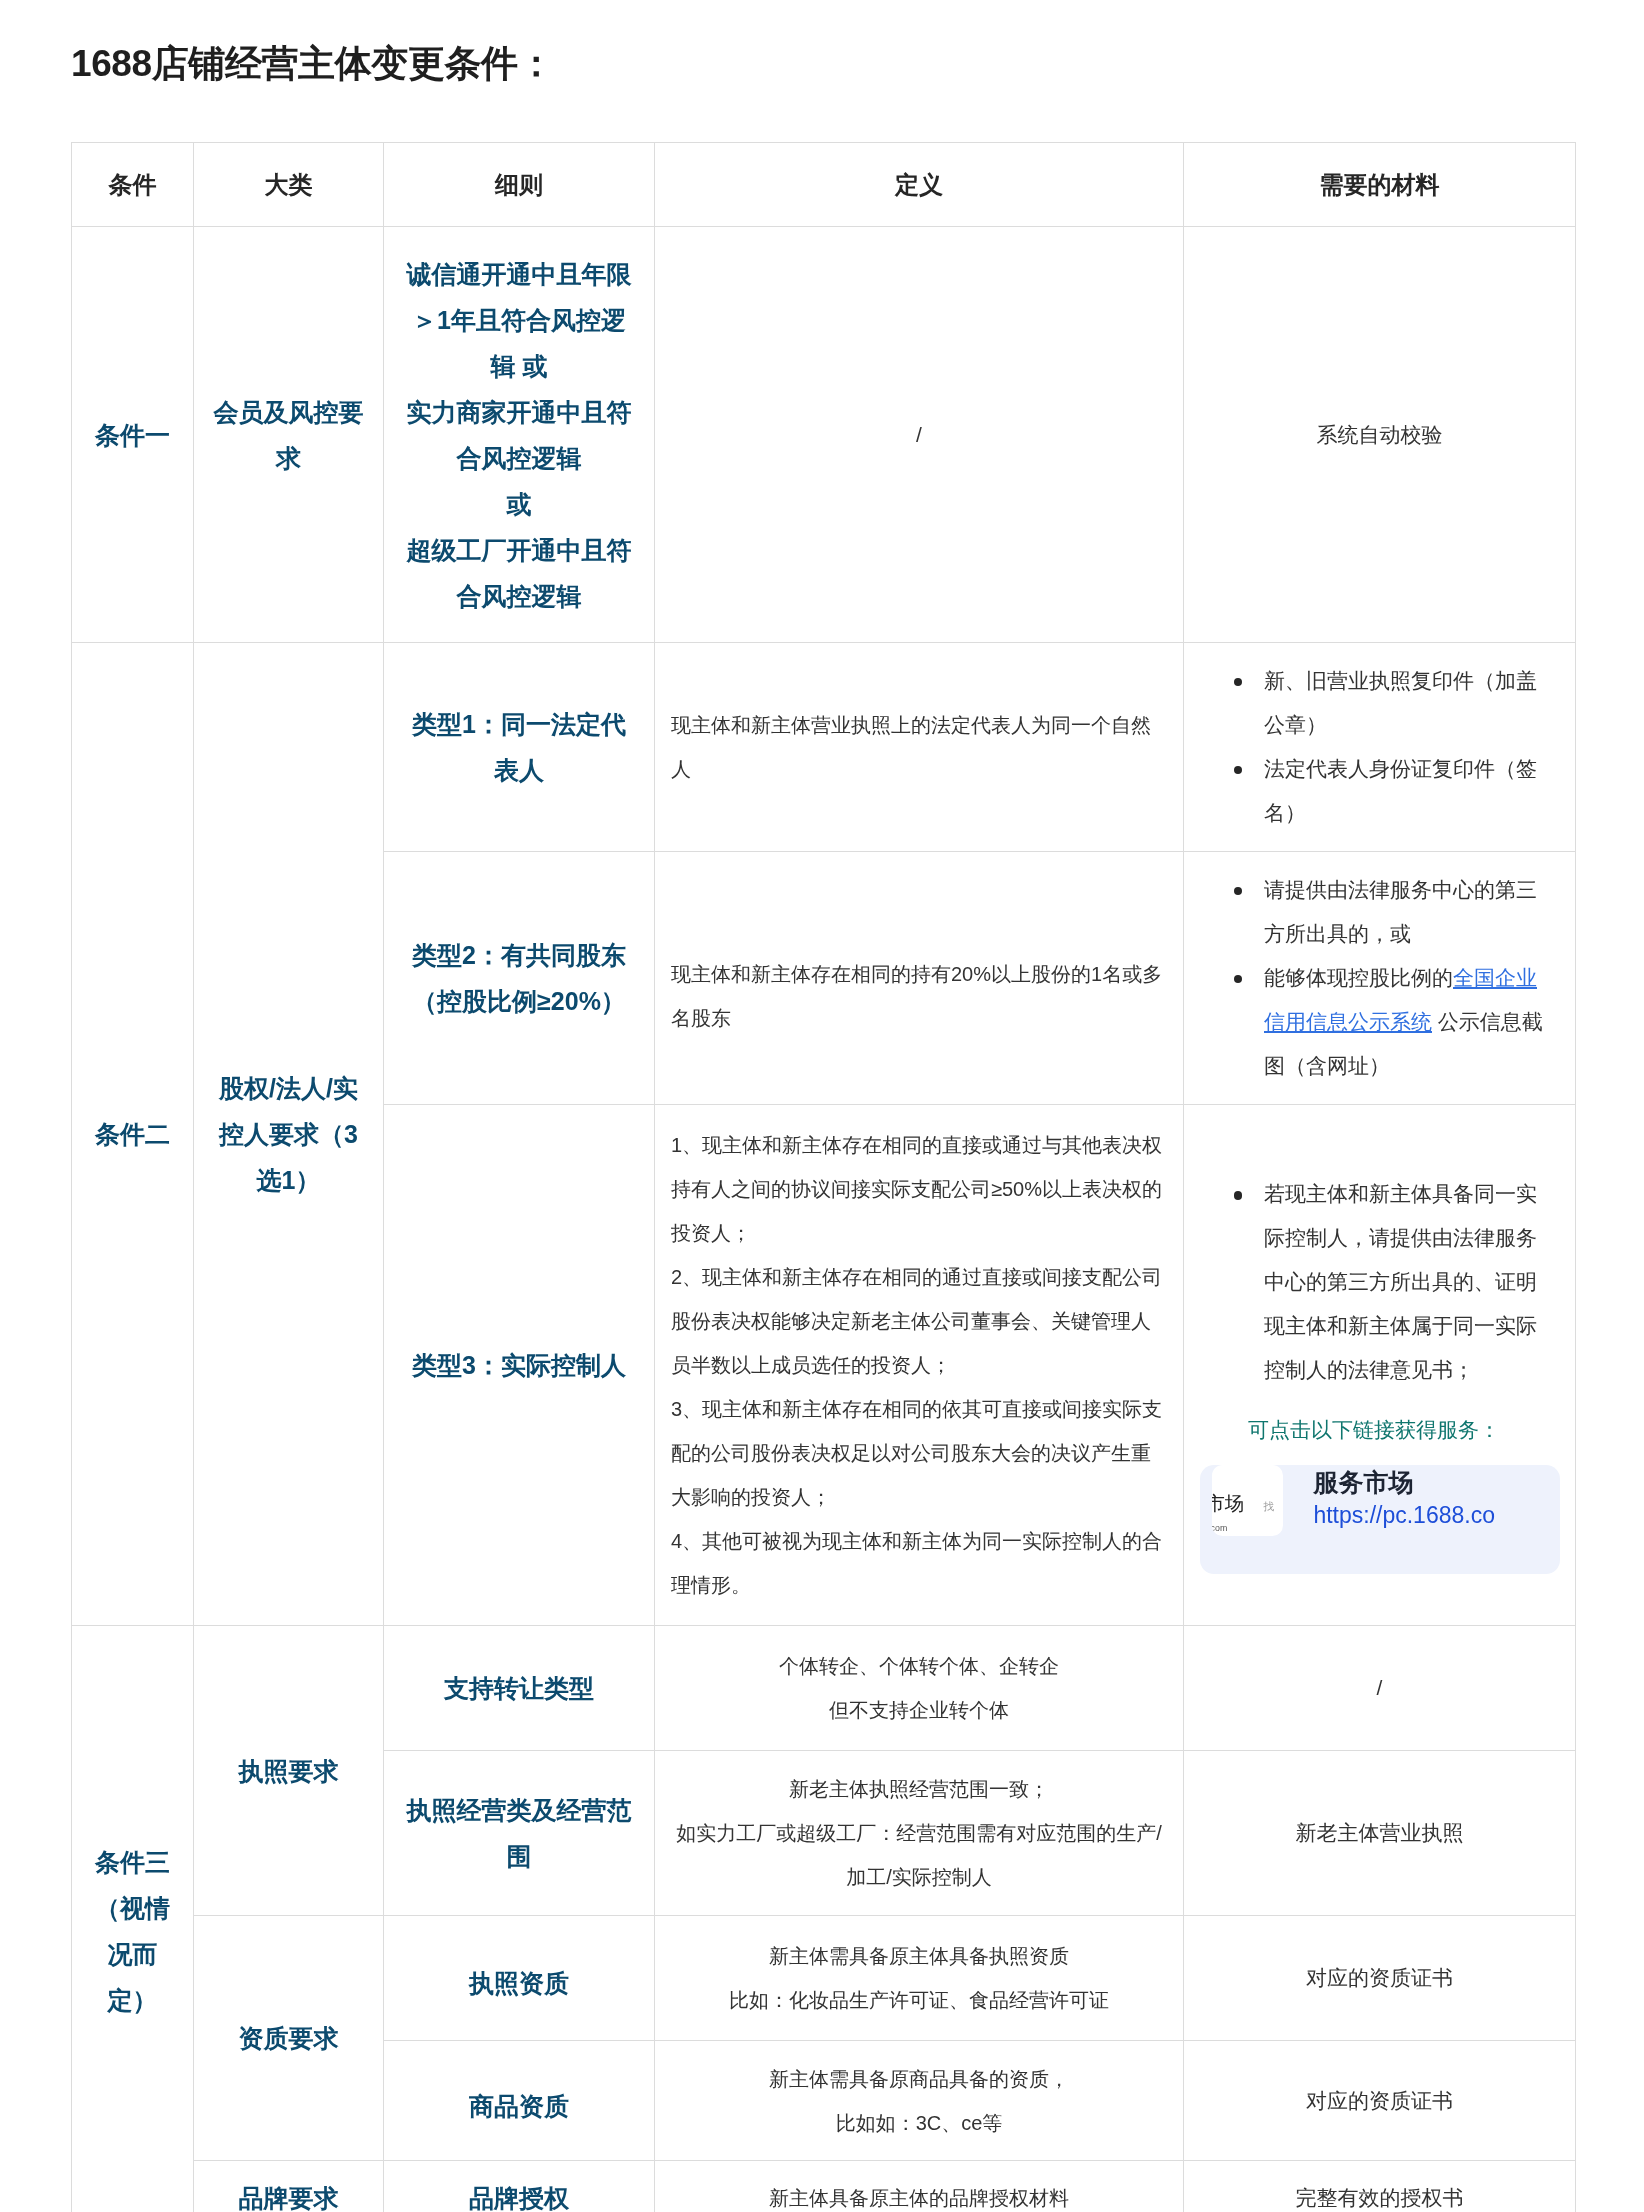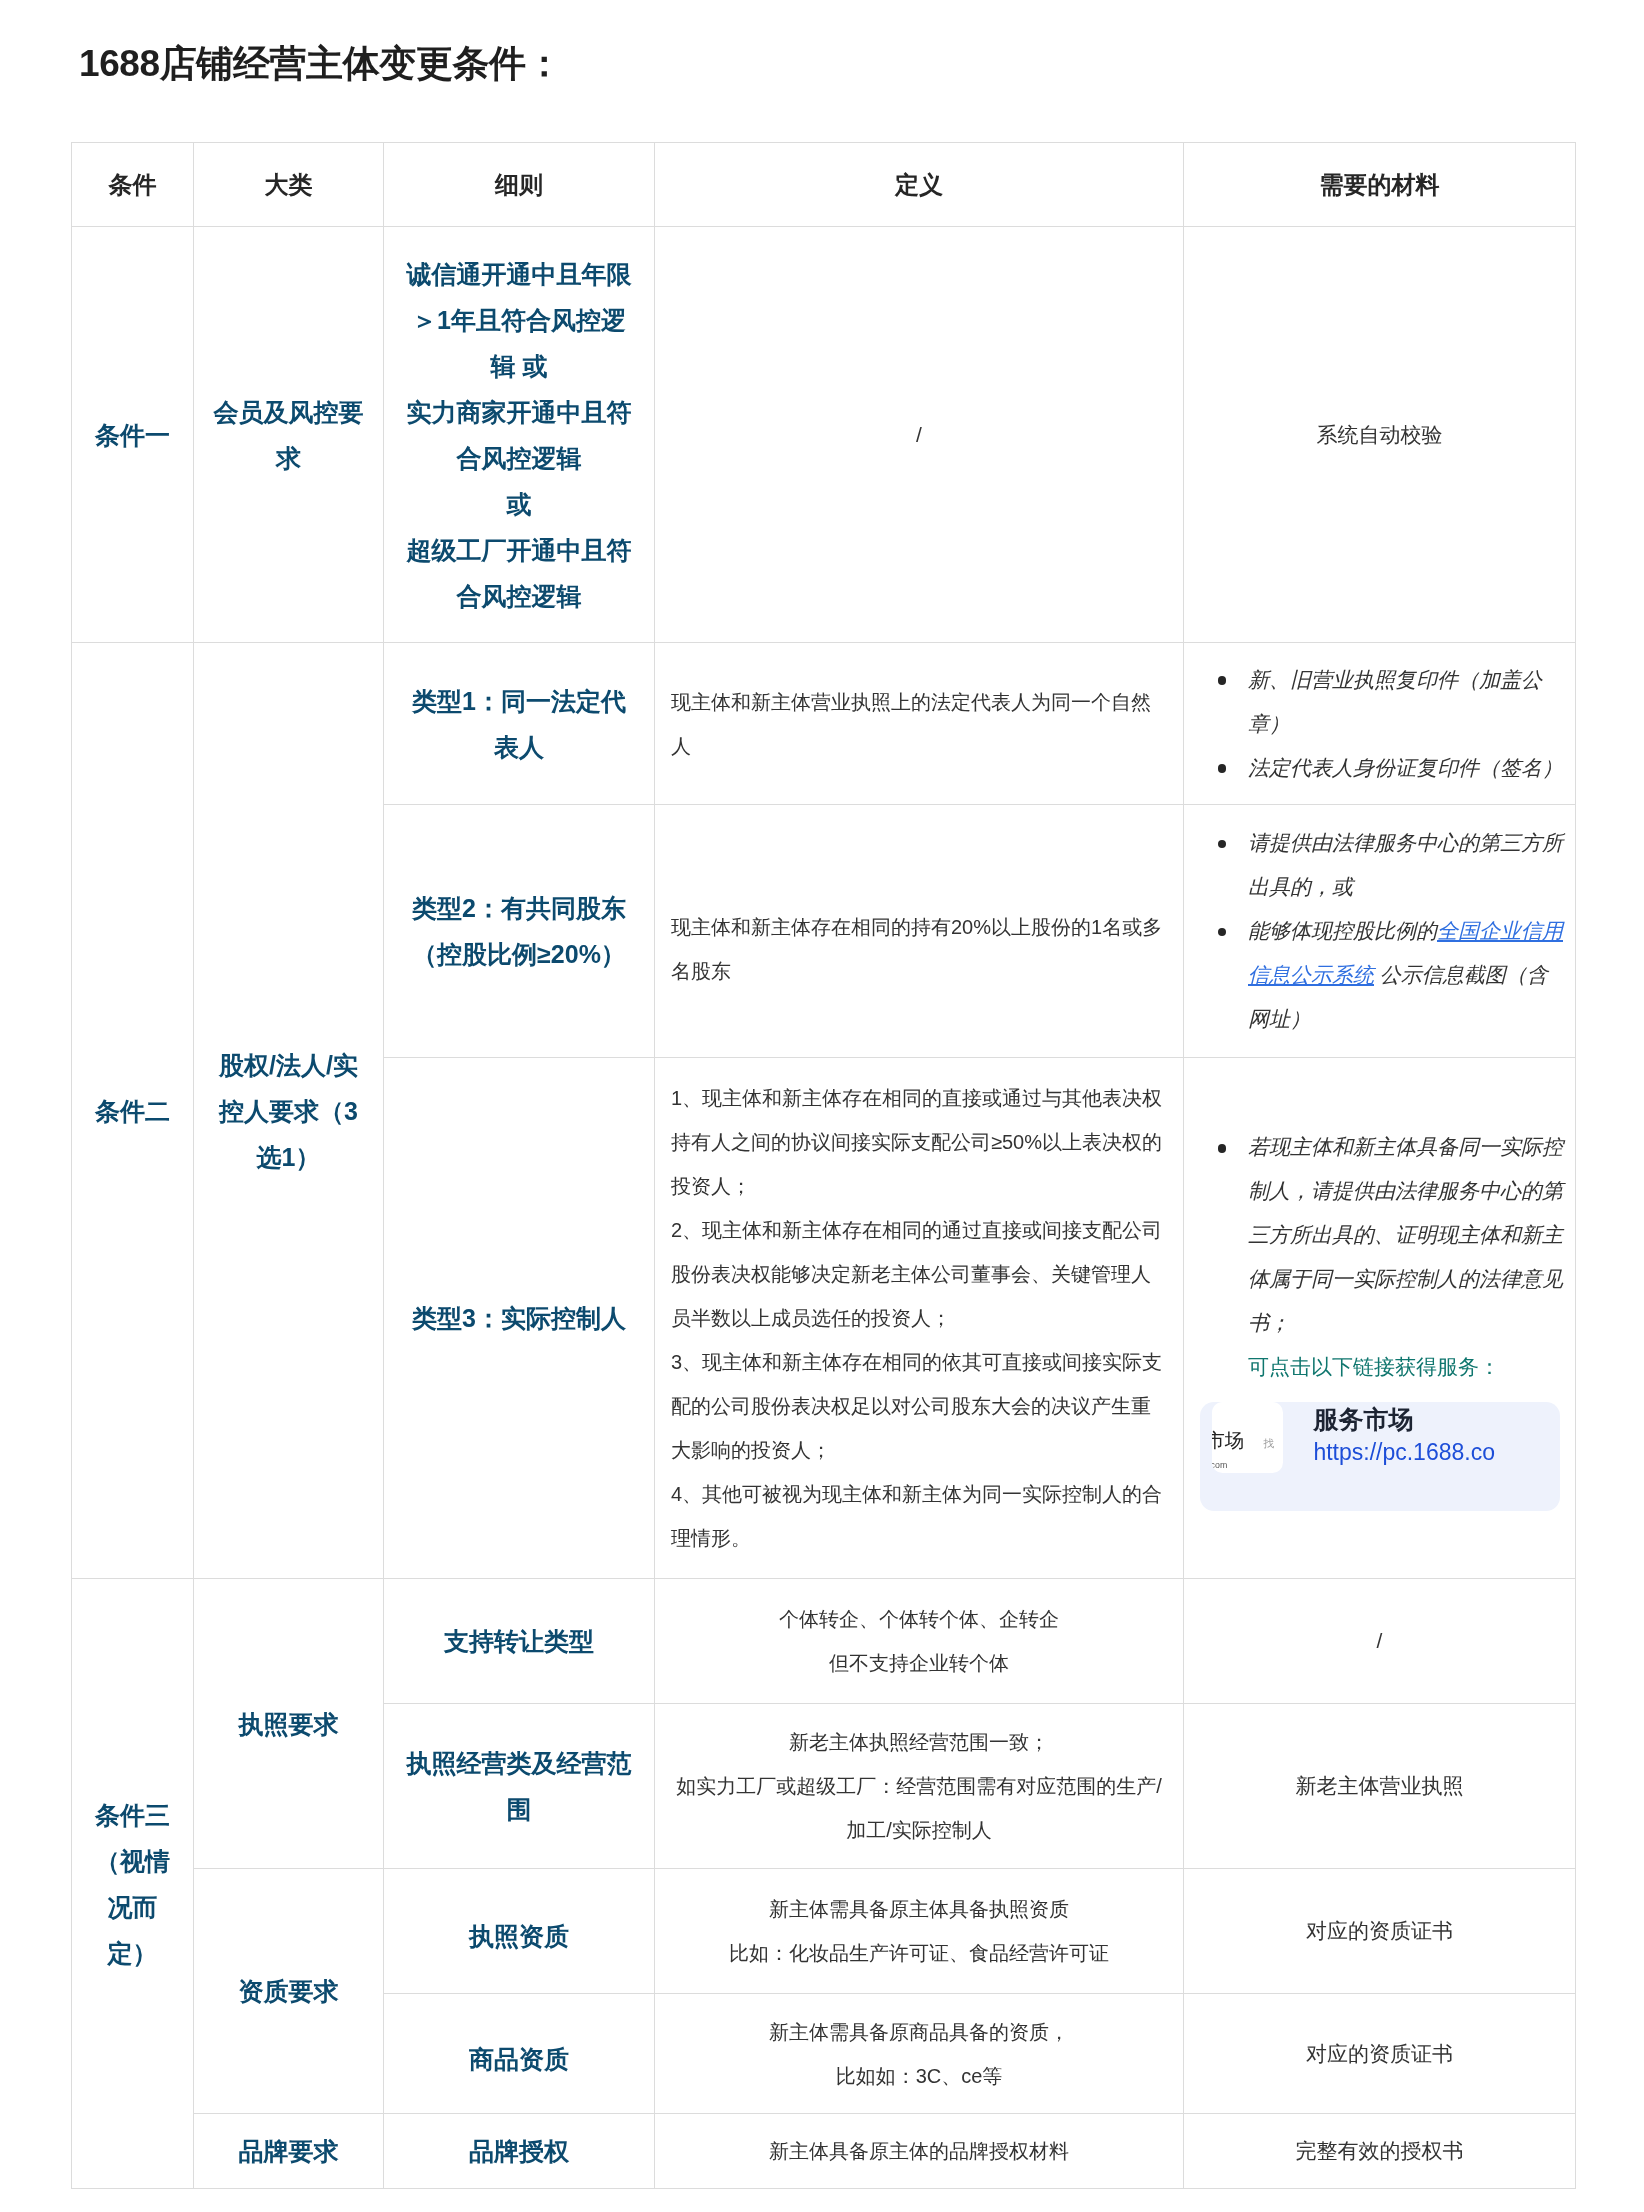--- a/index.html
+++ b/index.html
@@ -1,26 +1,26 @@
 <!DOCTYPE html>
 <html style="font-size:14px"><head>
 <meta charset="utf-8">
 <style>
   html, body { margin: 0; padding: 0; background: #ffffff; }
   body { width: 1644px; height: 2213px; position: relative; font-family: "Liberation Sans", "DejaVu Sans", sans-serif; color: #262626; }
-  .title { position: absolute; left: 71px; top: 39px; font-size: 37px; font-weight: 700; color: #1f1f1f; letter-spacing: -0.4px; margin-left: 8px; }
+  .title { position: absolute; left: 71px; top: 39px; font-size: 37px; font-weight: 700; color: #1f1f1f; letter-spacing: -0.4px; }
   table.main { position: absolute; left: 71px; top: 142px; width: 1503px; border-collapse: collapse; table-layout: fixed; }
   table.main td, table.main th { border: 1.8px solid #dcdcdc; vertical-align: middle; padding: 0 16px; }
   th { font-size: 24px; font-weight: 700; color: #262626; height: 83px; }
   td { font-size: 21px; line-height: 44px; color: #333; }
   td.bold { font-weight: 700; font-size: 25px; text-align: center; color: #0c4a6e; line-height: 46px; }
   td.center { text-align: center; }
   td.def { font-size: 20px; line-height: 44px; color: #333; }
   td.top { vertical-align: top; padding-top: 5.3px; }
-  ul.mat { margin: 0; padding: 0 0 0 0; list-style: none; font-style: italic; }
+  ul.mat { margin: 16px; padding: 0 0 0 0; list-style: none; }
   ul.mat li { position: relative; padding-left: 48px; font-size: 21px; line-height: 44px; color: #333; }
   ul.mat li::before { content: ""; position: absolute; left: 17.6px; top: 18.5px; width: 8.8px; height: 8.8px; border-radius: 50%; background: #262626; }
   .extra { padding-left: 48px; font-size: 21px; line-height: 44px; color: #0f766e; }
   a.link { color: #2f6fe0; text-decoration: underline; text-decoration-color: #2f6fe0; }
   .card { margin: 12.4px 0 0 0; width: 360px; height: 109px; border-radius: 14px; background: #eef2fc; display: flex; align-items: flex-start; position: relative; }
   .card .logo { width: 71px; height: 71px; margin-left: 12.4px; border-radius: 10.6px; background: #ffffff; overflow: hidden; position: relative; flex: none; }
   .card .logo .t1 { position: absolute; left: -7px; top: 16px; font-size: 19.4px; color: #222; white-space: nowrap; }
   .card .logo .t2 { position: absolute; left: -1.8px; top: 41px; font-size: 8.8px; color: #555; }
   .card .logo .t3 { position: absolute; left: 51px; top: 19.4px; font-size: 10.6px; color: #999; }
   .card .info { margin-left: 30px; }

